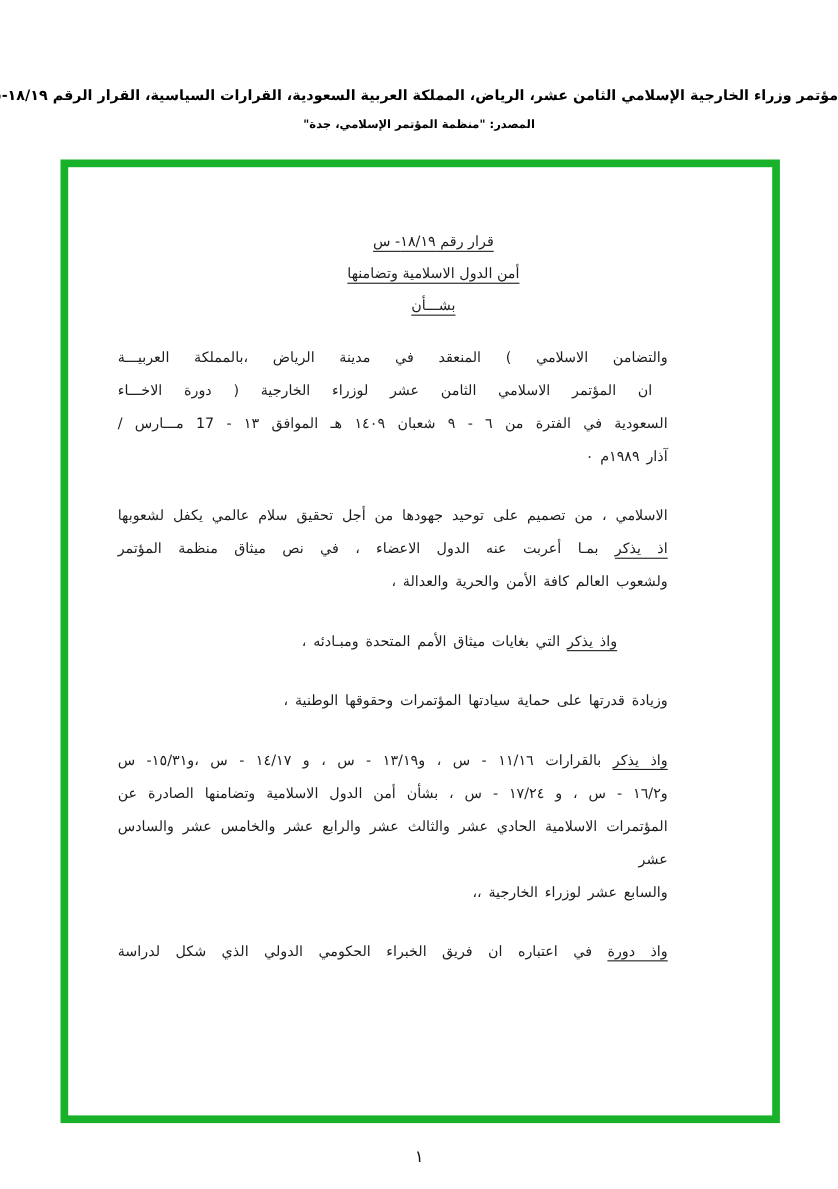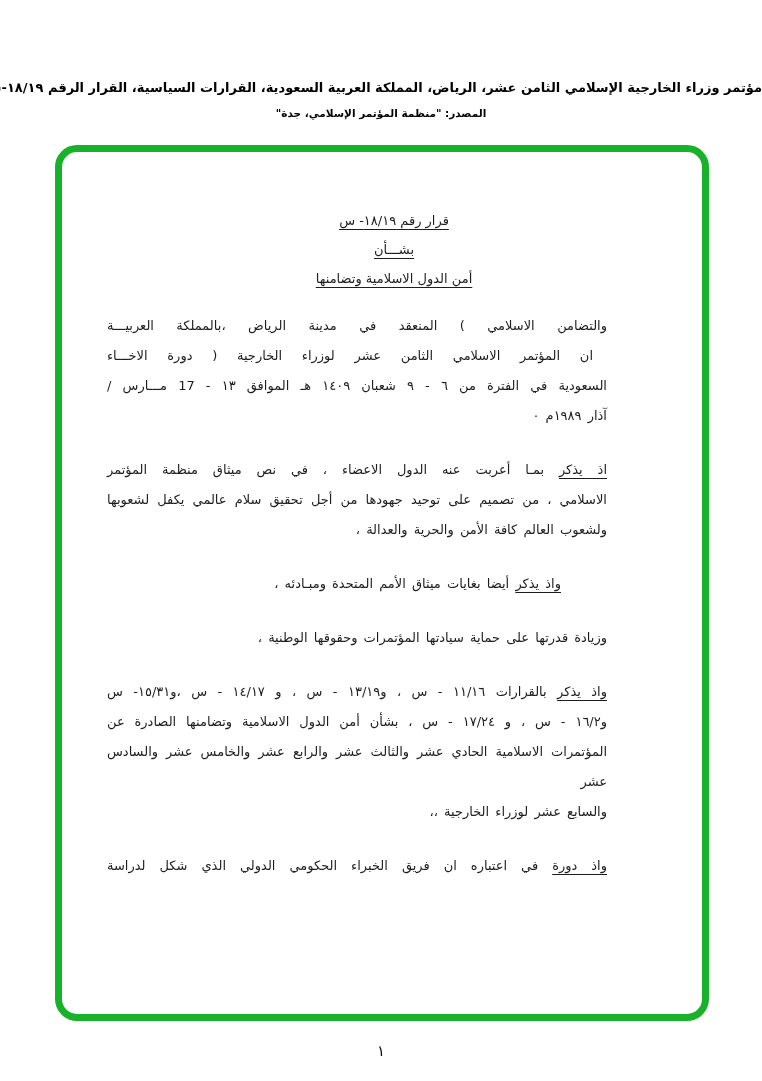--- a/index.html
+++ b/index.html
@@ -13,21 +13,21 @@
     direction:rtl;font-weight:bold;font-size:13px;color:#000;
     white-space:nowrap;letter-spacing:0;
   }
   .src{
     position:absolute;top:107px;left:0;right:0;text-align:center;
     direction:rtl;font-weight:bold;font-size:10.5px;color:#000;
   }
   
   .frame{
     position:absolute;left:55px;top:145px;width:640px;height:862px;
-    border:7px solid #17b12a;border-radius:22px;background:#fff;
+    border:7px solid #17b12a;border-radius:0;background:#fff;
   }
   .content{
     position:absolute;inset:0;direction:rtl;
     padding:54px 95px 0 45px;
     font-size:13px;color:#1d1d1d;
   }
   .titles{
     text-align:center;position:relative;right:-37px;
     line-height:29px;margin-bottom:18px;
   }
@@ -53,39 +53,39 @@
 <body>
 
 <div class="hdr">مؤتمر وزراء الخارجية الإسلامي الثامن عشر، الرياض، المملكة العربية السعودية، القرارات السياسية، القرار الرقم ١٨/١٩-س</div>
 <div class="src">المصدر:  "منظمة المؤتمر الإسلامي، جدة"</div>
 
 <div class="frame">
   <div class="content">
 
     <div class="titles">
       <div><span class="u">قرار رقم ١٨/١٩- س</span></div>
+      <div><span class="u">أمن الدول الاسلامية وتضامنها</span></div>
       <div><span class="u">بشـــأن</span></div>
-      <div><span class="u">أمن الدول الاسلامية وتضامنها</span></div>
     </div>
 
     <div class="para">
       <div class="line j"><span>والتضامن الاسلامي ) المنعقد في مدينة الرياض ،بالمملكة العربيـــة</span></div>
       <div class="line j indent"><span>ان المؤتمر الاسلامي الثامن عشر لوزراء الخارجية ( دورة الاخـــاء</span></div>
       <div class="line j"><span>السعودية في الفترة من ٦ - ٩ شعبان ١٤٠٩ هـ الموافق ١٣ - 17 مـــارس /</span></div>
       <div class="line r"><span>آذار ١٩٨٩م ٠</span></div>
     </div>
 
     <div class="para">
+      <div class="line j"><span>الاسلامي ، من تصميم على توحيد جهودها من أجل تحقيق سلام عالمي يكفل لشعوبها</span></div>
       <div class="line j"><span class="lead">اذ يذكر</span><span> بمـا أعربت عنه الدول الاعضاء ، في نص ميثاق منظمة المؤتمر</span></div>
-      <div class="line j"><span>الاسلامي ، من تصميم على توحيد جهودها من أجل تحقيق سلام عالمي يكفل لشعوبها</span></div>
       <div class="line r"><span>ولشعوب العالم كافة الأمن والحرية والعدالة ،</span></div>
     </div>
 
     <div class="para">
-      <div class="line r indent-lg"><span class="lead">واذ يذكر</span><span> أيضا بغايات ميثاق الأمم المتحدة ومبـادئه ،</span></div>
+      <div class="line r indent-lg"><span class="lead">واذ يذكر</span><span> التي بغايات ميثاق الأمم المتحدة ومبـادئه ،</span></div>
     </div>
 
     <div class="para">
       <div class="line r"><span>وزيادة قدرتها على حماية سيادتها المؤتمرات وحقوقها الوطنية ،</span></div>
     </div>
 
     <div class="para">
       <div class="line j"><span class="lead">واذ يذكر</span><span> بالقرارات ١١/١٦ - س ، و١٣/١٩ - س ، و ١٤/١٧ - س ،و١٥/٣١- س</span></div>
       <div class="line j"><span>و١٦/٢ - س ، و ١٧/٢٤ - س ، بشأن أمن الدول الاسلامية وتضامنها الصادرة عن</span></div>
       <div class="line j"><span>المؤتمرات الاسلامية الحادي عشر والثالث عشر والرابع عشر والخامس عشر والسادس عشر</span></div>

